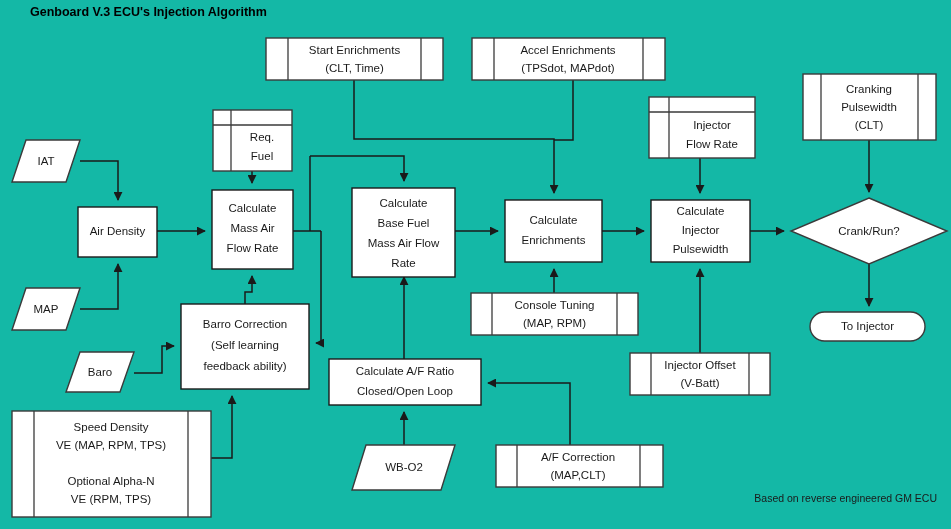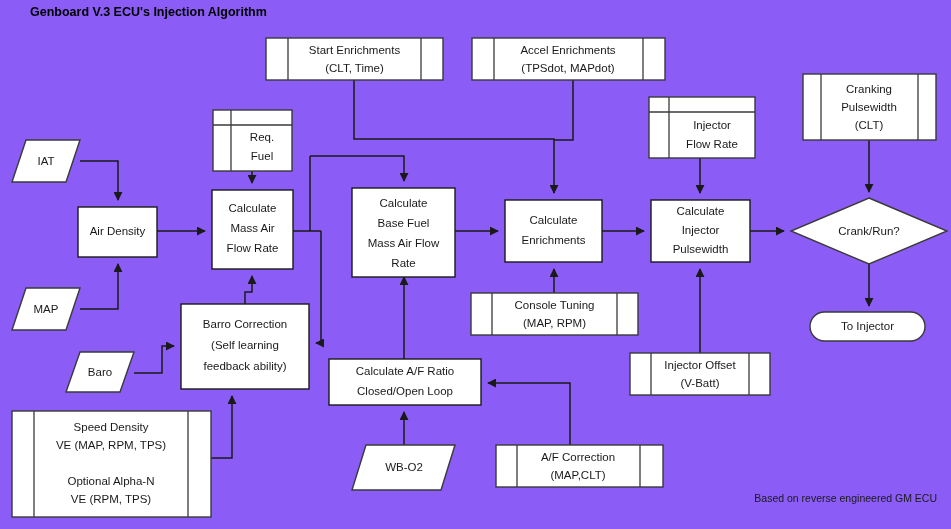--- a/index.html
+++ b/index.html
@@ -10,21 +10,21 @@
   body {
     width: 951px;
     height: 529px;
     overflow: hidden;
     font-family: "Liberation Sans", sans-serif;
   }
   #canvas {
     position: relative;
     width: 951px;
     height: 529px;
-    background: #8b5cf6;
+    background: #14b8a6;
   }
   svg#diagram {
     position: absolute;
     left: 0;
     top: 0;
     width: 951px;
     height: 529px;
   }
   .shape-stroke {
     fill: #ffffff;

